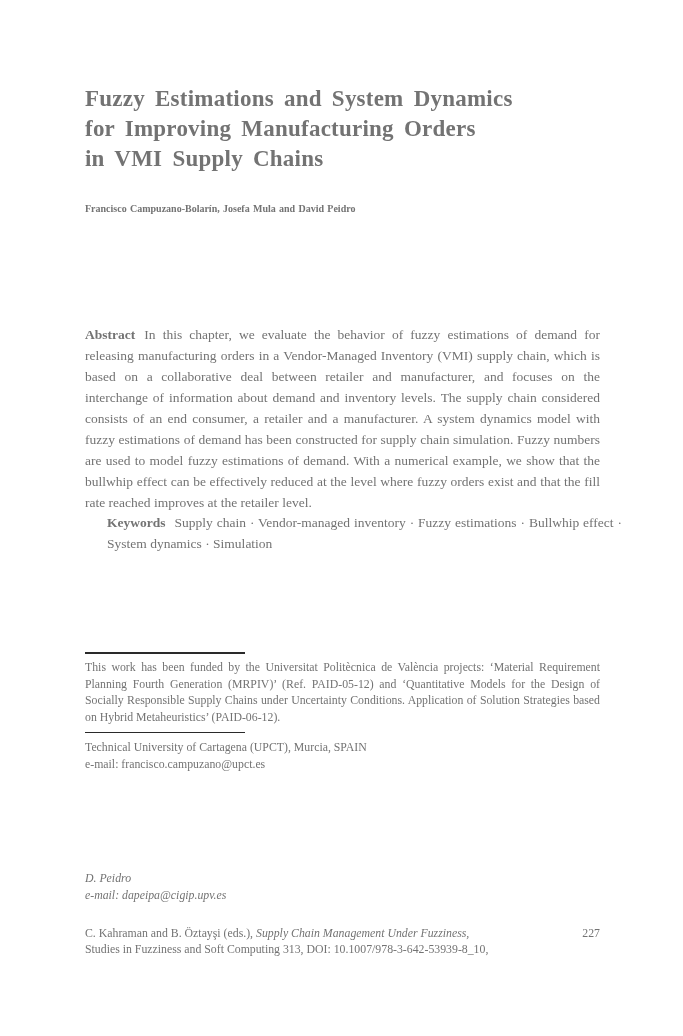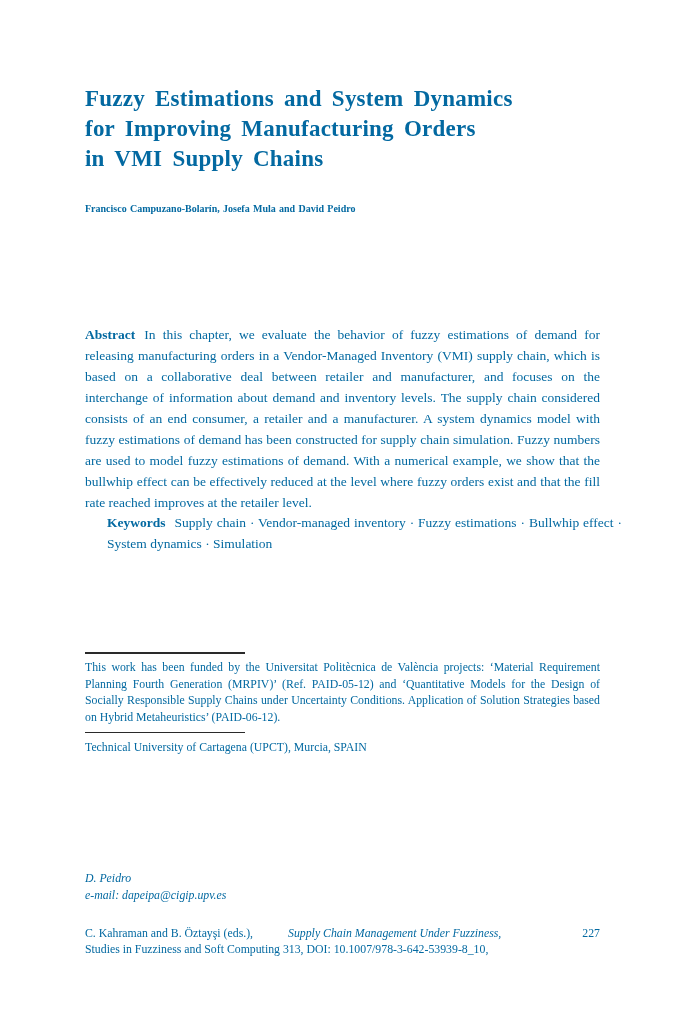--- a/index.html
+++ b/index.html
@@ -2,21 +2,21 @@
 <html><head>
 <meta charset="utf-8">
 <style>
   html, body { margin: 0; padding: 0; background: #e8e8e8; }
   .page {
     position: relative;
     width: 683px;
     height: 1036px;
     background: #ffffff;
     font-family: "Liberation Serif", "DejaVu Serif", serif;
-    color: #0369a1;
+    color: #737373;
     overflow: hidden;
   }
   .block { position: absolute; left: 85px; width: 515px; }
 
   .chapter-title {
     top: 84px;
     font-size: 23px;
     font-weight: bold;
     line-height: 30px;
     word-spacing: 0.18em;
@@ -67,21 +67,21 @@
   }
   .corr-1 { top: 739px; }
   .corr-2 { top: 794px; line-height: 17px; }
   .corr-3 { top: 870px; font-style: italic; }
   .footer {
     top: 925px;
     font-size: 11.8px;
     line-height: 16.2px;
   }
   .footer-line1 { display: flex; justify-content: space-between; }
-  .italic { font-style: italic; margin-left: 32px; }
+  .italic { font-style: italic; }
   .envelope { font-size: 11px; }
 </style>
 </head>
 <body>
 
 <div class="page">
 
   <div class="block chapter-title">
     <div>Fuzzy Estimations and System Dynamics</div>
     <div>for Improving Manufacturing Orders</div>
@@ -99,20 +99,21 @@
   </div>
 
   <hr class="footnote-rule rule-1">
 
   <div class="block funding corr" style="top:659px; text-align: justify;">This work has been funded by the Universitat Politècnica de València projects: ‘Material Requirement Planning Fourth Generation (MRPIV)’ (Ref. PAID-05-12) and ‘Quantitative Models for the Design of Socially Responsible Supply Chains under Uncertainty Conditions. Application of Solution Strategies based on Hybrid Metaheuristics’ (PAID-06-12).</div>
 
   <hr class="footnote-rule rule-2">
 
   <div class="block corr corr-1">
     <div>Technical University of Cartagena (UPCT), Murcia, SPAIN</div>
+    <div>e-mail: francisco.campuzano@upct.es</div>
   </div>
 
 
   <div class="block corr corr-3">
     <div>D. Peidro</div>
     <div>e-mail: dapeipa@cigip.upv.es</div>
   </div>
 
   <div class="block footer">
     <div class="footer-line1">

